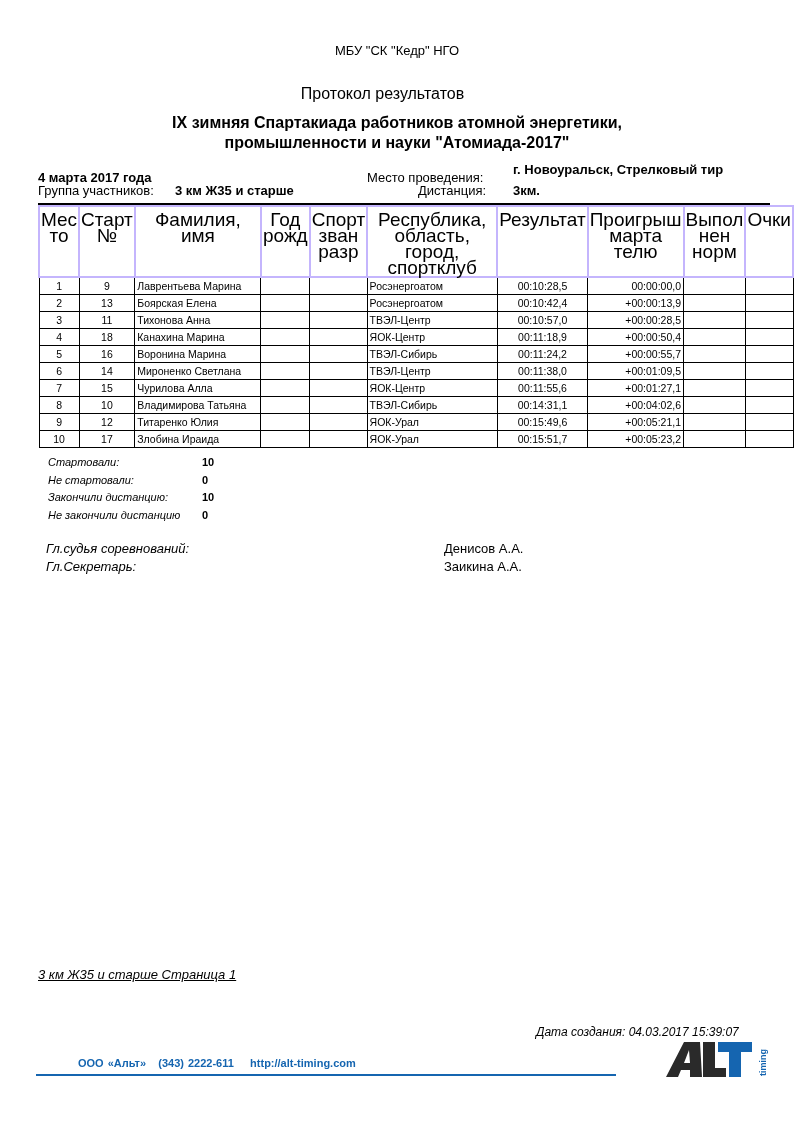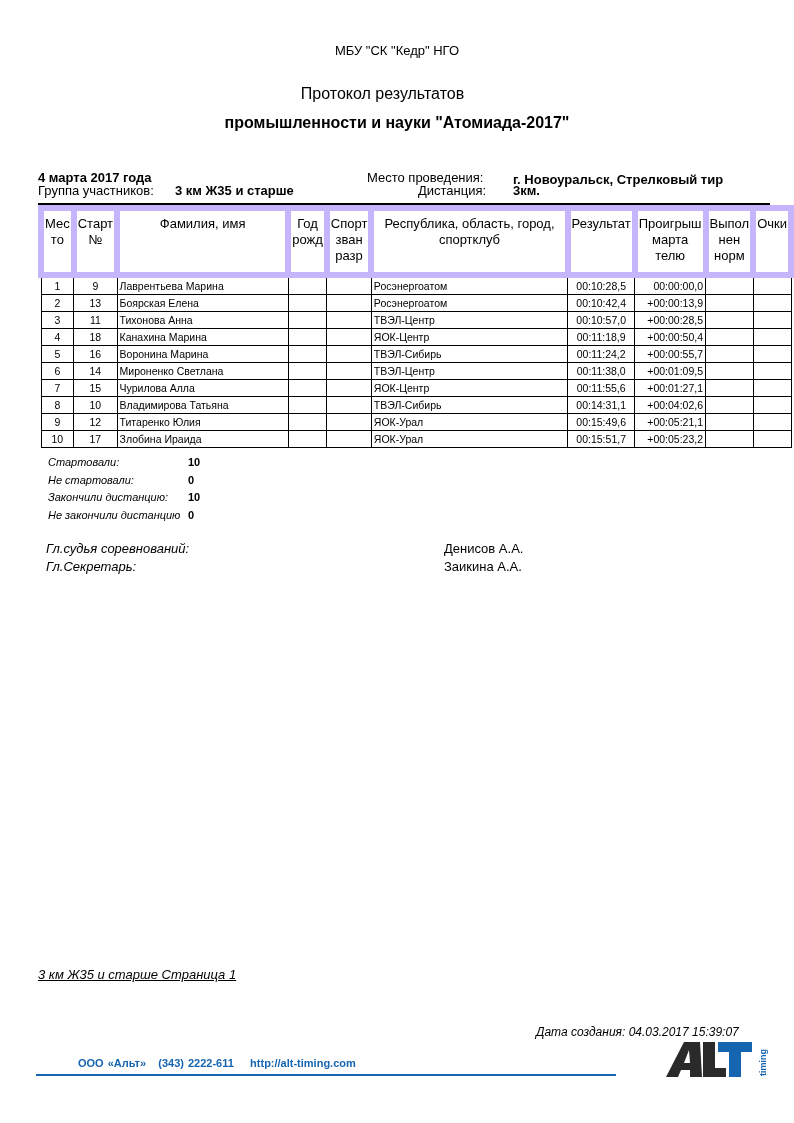--- a/index.html
+++ b/index.html
@@ -7,51 +7,52 @@
          font-family:"Liberation Sans", sans-serif; color:#000; }
   .abs { position:absolute; }
   .org { top:43px; left:0; width:794px; text-align:center; font-size:13px; }
   .proto { top:85px; left:0; width:765px; text-align:center; font-size:16px; }
   .title { top:113px; left:0; width:794px; text-align:center; font-size:16px; font-weight:bold; line-height:20px; }
   .info { font-size:13px; line-height:14px; }
   .b { font-weight:bold; }
   .hr { left:38px; width:732px; height:2px; background:#000; top:203px; }
   table.res { position:absolute; left:38px; top:205px; border-collapse:collapse;
               font-size:10.5px; table-layout:fixed; }
-  table.res th { font-weight:normal; font-size:13px; vertical-align:top; line-height:16px;
-                 border:6px solid #c4b5fd; padding:5px 1px 0 1px; height:56px; text-align:center; }
+  table.res th { font-weight:normal; font-size:19px; vertical-align:top; line-height:16px;
+                 border:2px solid #c4b5fd; padding:5px 1px 0 1px; height:56px; text-align:center; }
   table.res td { border:1px solid #000; height:16px; padding:0 2px; white-space:nowrap; }
   td.c { text-align:center; }
   td.r { text-align:right; }
   .stats { left:48px; top:456px; font-size:11px; }
-  .stats .row { height:17.5px; display:flex; }
+  .stats .row { height:17.5px; display:flex;gap:14px; }
   .stats .lbl { width:140px; font-style:italic; }
   .stats .val { font-weight:bold; }
   .sig { font-size:13px; font-style:italic; }
   .sigv { font-size:13px; }
   .foot-l { left:38px; top:967px; font-size:13px; font-style:italic;text-decoration:underline; }
   .foot-r { left:536px; top:1025px; font-size:12px; font-style:italic; }
   .contact { left:42px; top:1057px; font-size:11px; font-weight:bold; color:#1565b0; word-spacing:1px;margin-left:36px; }
   .blueline { left:36px; top:1074px; width:580px; height:2px; background:#1565b0; }
   .logo { left:666px; top:1040px; }
 </style>
 </head>
 <body>
 
 <div class="abs org">МБУ "СК "Кедр" НГО</div>
 <div class="abs proto">Протокол результатов</div>
 <div class="abs title">
+  <div>IX зимняя Спартакиада работников атомной энергетики,</div>
   <div>промышленности и науки "Атомиада-2017"</div>
 </div>
 
 <div class="abs info b" style="left:38px;top:171px;">4 марта 2017 года</div>
 <div class="abs info" style="left:38px;top:184px;">Группа участников:</div>
 <div class="abs info b" style="left:175px;top:184px;">3 км Ж35 и старше</div>
 <div class="abs info" style="left:367px;top:171px;">Место проведения:</div>
-<div class="abs info b" style="left:513px;top:173px;">г. Новоуральск, Стрелковый тир</div>
+<div class="abs info b" style="left:513px;top:163px;">г. Новоуральск, Стрелковый тир</div>
 <div class="abs info" style="left:418px;top:184px;">Дистанция:</div>
 <div class="abs info b" style="left:513px;top:184px;">3км.</div>
 <div class="abs hr"></div>
 
 <table class="res">
   <colgroup>
     <col style="width:32px">
       <col style="width:35px">
       <col style="width:172px">
       <col style="width:38px">

